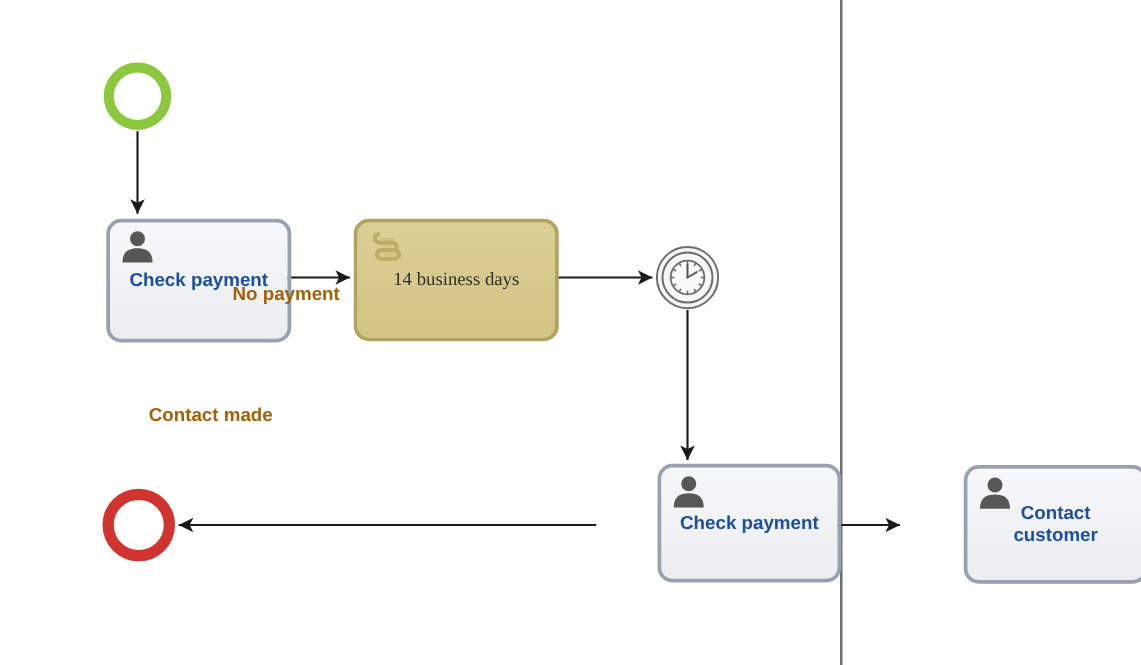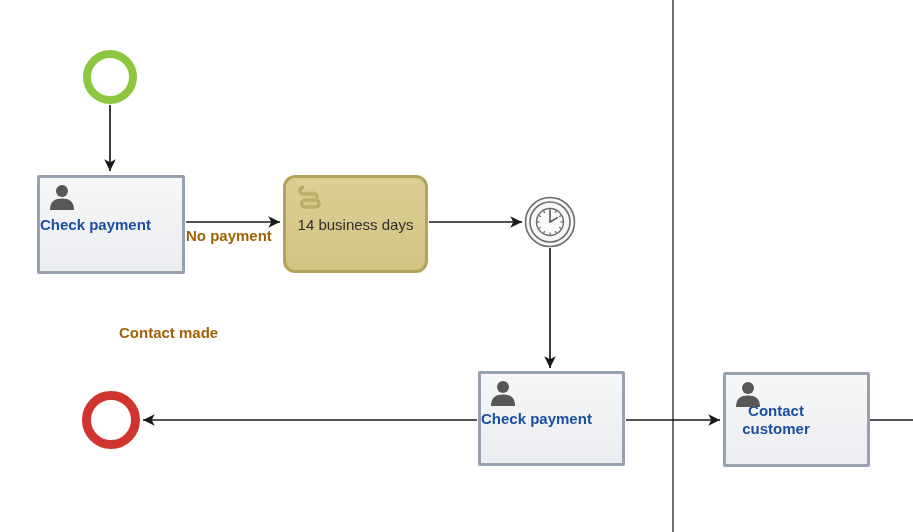--- a/index.html
+++ b/index.html
@@ -6,23 +6,23 @@
   .canvas{
     position:relative;width:913px;height:532px;background:#ffffff;overflow:hidden;
     font-family:"Liberation Sans",sans-serif;
   }
   .lane-divider{
     position:absolute;top:0;left:672px;width:2px;height:532px;background:#6f6f6f;
   }
   svg.connectors{position:absolute;top:0;left:0;z-index:2;}
   .node{position:absolute;z-index:3;box-sizing:border-box;}
   .task{
-    border:3px solid #98a1b0;border-radius:2px;
+    border:3px solid #98a1b0;border-radius:12px;
     background:linear-gradient(180deg,#f6f7f8 0%,#ebedf0 100%);
-    display:flex;align-items:center;
+    display:flex;align-items:center;justify-content:center;margin-left:48px;
   }
   .task .task-label{
     color:#1d4fa1;font-weight:bold;font-size:15px;text-align:center;line-height:18px;
   }
   .task .type-icon,.duration .type-icon{position:absolute;left:7px;top:4px;}
   .duration{
     border:3px solid #b2a45e;border-radius:12px;
     background:linear-gradient(180deg,#dccf96 0%,#d2c483 100%);
     display:flex;align-items:center;justify-content:center;
   }
@@ -77,21 +77,21 @@
   <div class="node task" style="left:37px;top:175px;width:148px;height:99px;">
     <span class="type-icon">
       <svg width="30" height="30" viewBox="0 0 30 30">
         <circle cx="15" cy="9" r="6" fill="#575757"></circle>
         <path d="M3 28 C3 19 8 16.5 15 16.5 C22 16.5 27 19 27 28 Z" fill="#575757"></path>
       </svg>
     </span>
     <span class="task-label">Check payment</span>
   </div>
 
-  <div class="node duration" style="left:283px;top:175px;width:145px;height:98px;">
+  <div class="node duration" style="left:283px;top:175px;width:164px;height:98px;font-family:Liberation Serif, serif;">
     <span class="type-icon">
       <svg width="32" height="32" viewBox="0 0 32 32">
         <path d="M11 5 C5.5 5 5.5 12 11 12 L21 12 C25.5 12 25.5 18 21 18 L12 18 C7.5 18 7.5 25 12 25 L22 25 C27.5 25 27.5 18 22 18" fill="none" stroke="#bcae6a" stroke-width="3.4"></path>
         <path d="M12 9 L22 9 M13 15 L21 15 M14 21.5 L22 21.5" stroke="#cfc282" stroke-width="1.6" fill="none"></path>
       </svg>
     </span>
     <span class="duration-label">14 business days</span>
   </div>
 
   <div class="node timer-event">

